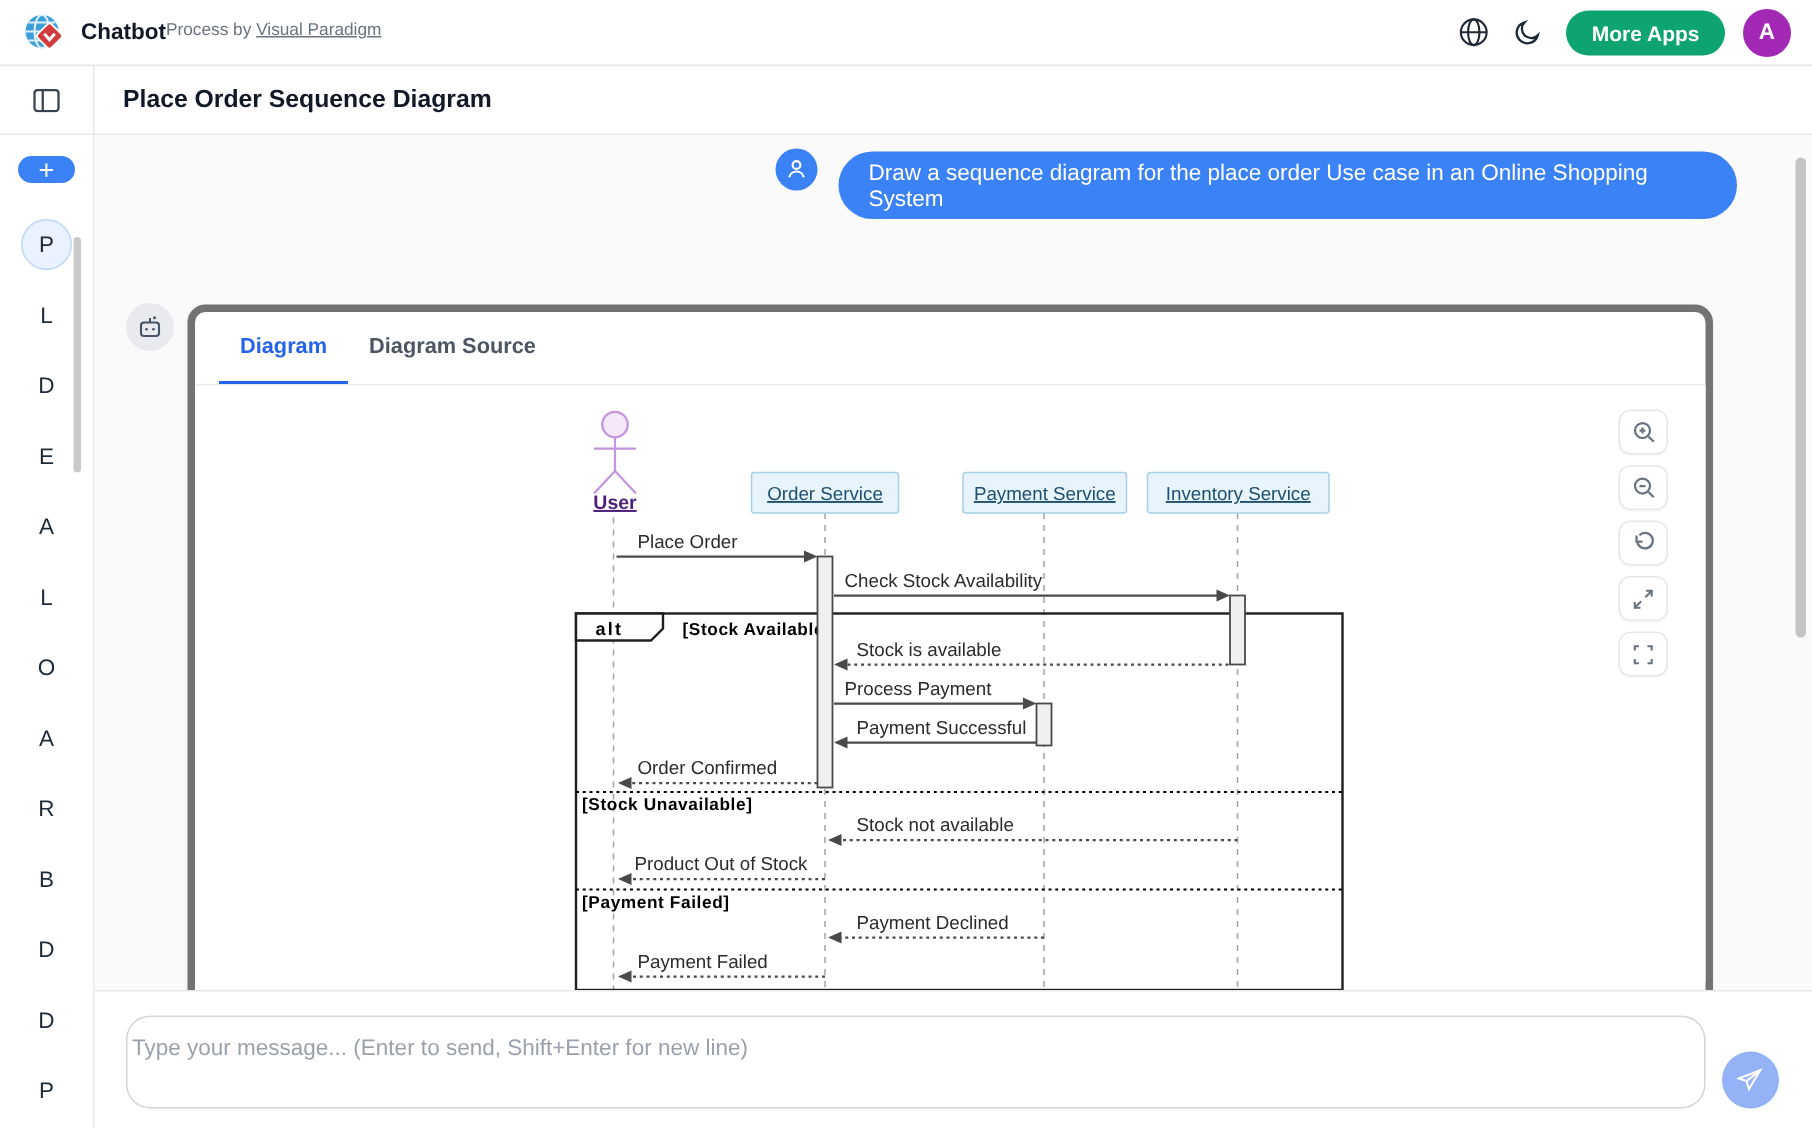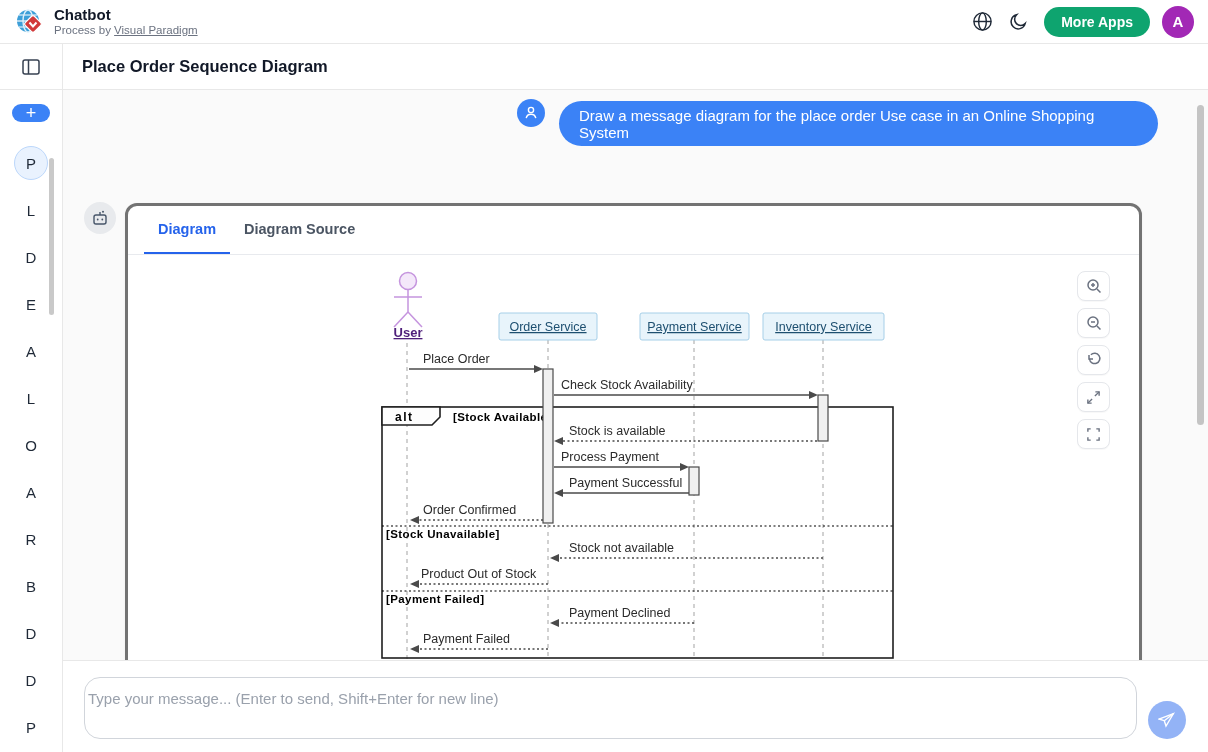--- a/index.html
+++ b/index.html
@@ -1,21 +1,21 @@
 <!DOCTYPE html>
 <html><head>
 <meta charset="utf-8">
 <style>
   * { margin:0; padding:0; box-sizing:border-box; }
   html,body { width:1208px; height:752px; overflow:hidden; font-family:"Liberation Sans",sans-serif; background:#fff; color:#111827; }
 
   
   .app-header { height:44px; display:flex; align-items:center; padding:0 14px; border-bottom:1px solid #e8e8e8; background:#fff; }
   .logo { width:30px; height:30px; margin-right:10px; flex:0 0 auto; }
-  .brand-block { display:flex; flex-direction:column; justify-content:center; }
+  .brand-block { display:flex; justify-content:center; }
   .brand-title { font-size:15px; font-weight:bold; color:#111827; line-height:17px; }
   .brand-sub { font-size:11.5px; color:#6b7280; line-height:14px; }
   .brand-sub a { color:#6b7280; text-decoration:underline; cursor:pointer; }
   .header-spacer { flex:1; }
   .icon-btn { width:36px; height:36px; display:flex; align-items:center; justify-content:center; border:none; background:transparent; cursor:pointer; color:#1f2937; }
   .more-apps-btn { background:#0ea46f; color:#fff; font-weight:bold; font-size:14px; border:none; border-radius:9999px; height:30px; padding:0 17px; margin:0 12px 0 8px; cursor:pointer; font-family:"Liberation Sans",sans-serif;text-align:center; }
   .avatar { width:32px; height:32px; border-radius:50%; background:#a228b5; color:#fff; font-weight:bold; font-size:15px; display:flex; align-items:center; justify-content:center; cursor:pointer; }
 
   
   .title-row { height:46px; display:flex; align-items:stretch; border-bottom:1px solid #e8e8e8; background:#fff; }
@@ -33,21 +33,21 @@
   .sidebar-scroll { position:absolute; top:68px; right:8px; width:5px; height:157px; border-radius:3px; background:#c9c9c9; }
 
   .main { flex:1; position:relative; background:#fafafa; overflow:hidden; }
 
   
   .user-avatar { position:absolute; left:454px; top:9px; width:28px; height:28px; border-radius:50%; background:#3b82f6; display:flex; align-items:center; justify-content:center; }
   .user-bubble { position:absolute; left:496px; top:11px; height:45px; width:599px; background:#3b82f6; color:#fff; border-radius:23px; font-size:15px; display:flex; align-items:center; justify-content:center; padding:0 20px; }
 
   
   .bot-avatar { position:absolute; left:21px; top:112px; width:32px; height:32px; border-radius:50%; background:#e8eaed; display:flex; align-items:center; justify-content:center; }
-  .card { position:absolute; left:62px; top:113px; width:1017px; height:457px; background:#fff; border:3px solid #737373; border-radius:12px 12px 0 0; box-shadow:0 1px 3px rgba(0,0,0,.05); }
+  .card { position:absolute; left:62px; top:113px; width:1017px; height:457px; background:#fff; border:5px solid #737373; border-radius:12px 12px 0 0; box-shadow:0 1px 3px rgba(0,0,0,.05); }
   .tab-bar { height:49px; border-bottom:1px solid #e8eaee; display:flex; align-items:stretch; padding:0 16px; }
   .tab { padding:0 14px; display:flex; align-items:center; font-size:14.5px; font-weight:bold; color:#4b5563; cursor:pointer; border-bottom:2px solid transparent; }
   .tab.active { color:#2563eb; border-bottom-color:#2563eb; }
   .diagram-canvas { position:relative; height:406px; background:#fff; overflow:hidden; }
   .seq-svg { position:absolute; left:245px; top:10px; }
 
   .zoom-stack { position:absolute; left:949px; top:16px; display:flex; flex-direction:column; gap:7px; }
   .zoom-btn { width:33px; height:30px; background:#fff; border:1px solid #e5e7eb; border-radius:8px; display:flex; align-items:center; justify-content:center; color:#6b7280; cursor:pointer; box-shadow:0 1px 1px rgba(0,0,0,.03); }
 
   .main-scroll { position:absolute; left:1134px; top:15px; width:7px; height:320px; border-radius:4px; background:#c4c4c4; }
@@ -131,21 +131,21 @@
   </div>
 
   <div class="main">
 
     <div class="user-avatar">
       <svg width="16" height="16" viewBox="0 0 16 16" fill="none" stroke="#fff" stroke-width="1.4">
         <circle cx="8" cy="5" r="2.6"></circle>
         <path d="M3.2 13.2a4.9 4.9 0 0 1 9.6 0"></path>
       </svg>
     </div>
-    <div class="user-bubble">Draw a message diagram for the place order Use case in an Online Shopping System</div>
+    <div class="user-bubble">Draw a sequence diagram for the place order Use case in an Online Shopping System</div>
 
     <div class="bot-avatar">
       <svg width="18" height="18" viewBox="0 0 18 18" fill="none" stroke="#475569" stroke-width="1.4">
         <rect x="3" y="6" width="12" height="9" rx="2"></rect>
         <line x1="9" y1="6" x2="9" y2="3"></line>
         <circle cx="12" cy="2.8" r="1" fill="#475569" stroke="none"></circle>
         <circle cx="6.7" cy="10.5" r="0.9" fill="#475569" stroke="none"></circle>
         <circle cx="11.3" cy="10.5" r="0.9" fill="#475569" stroke="none"></circle>
       </svg>
     </div>

